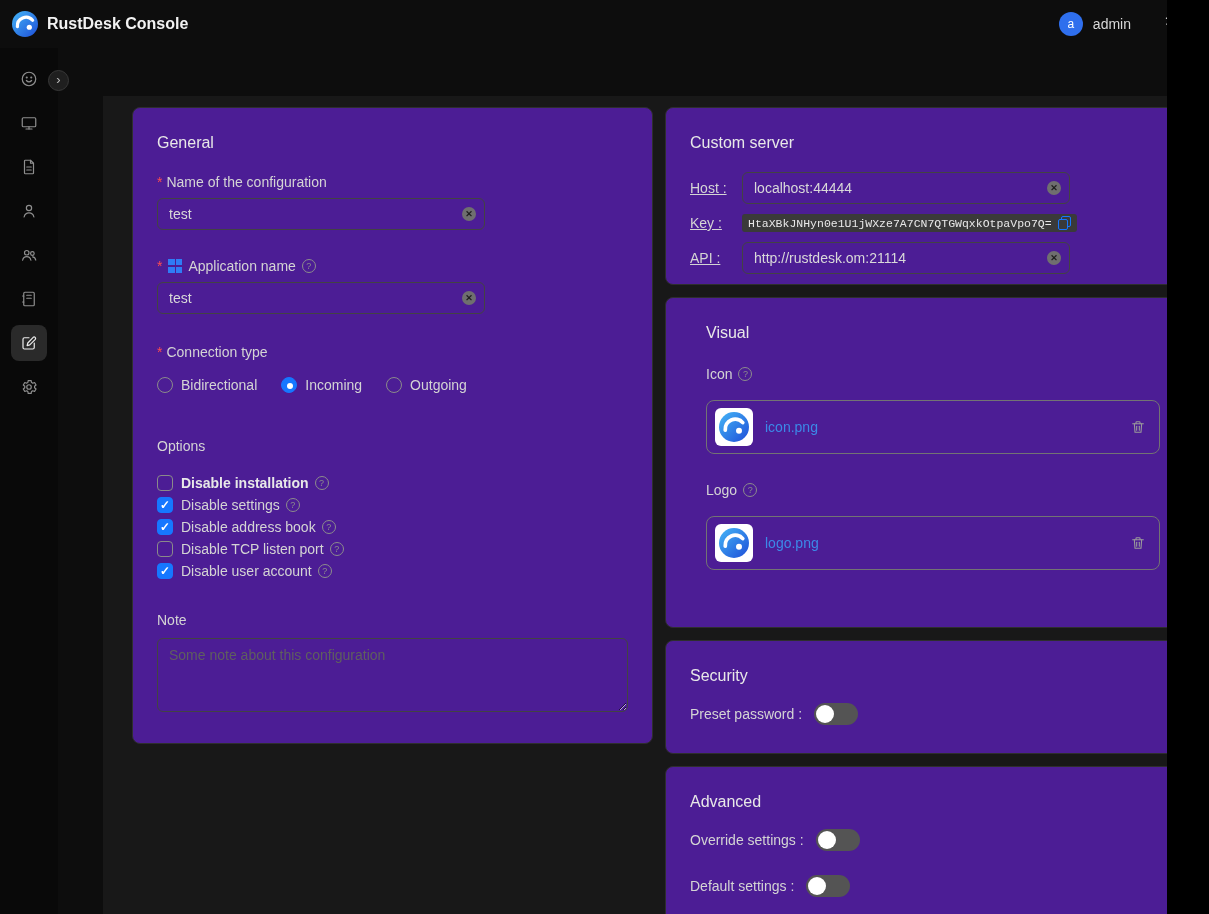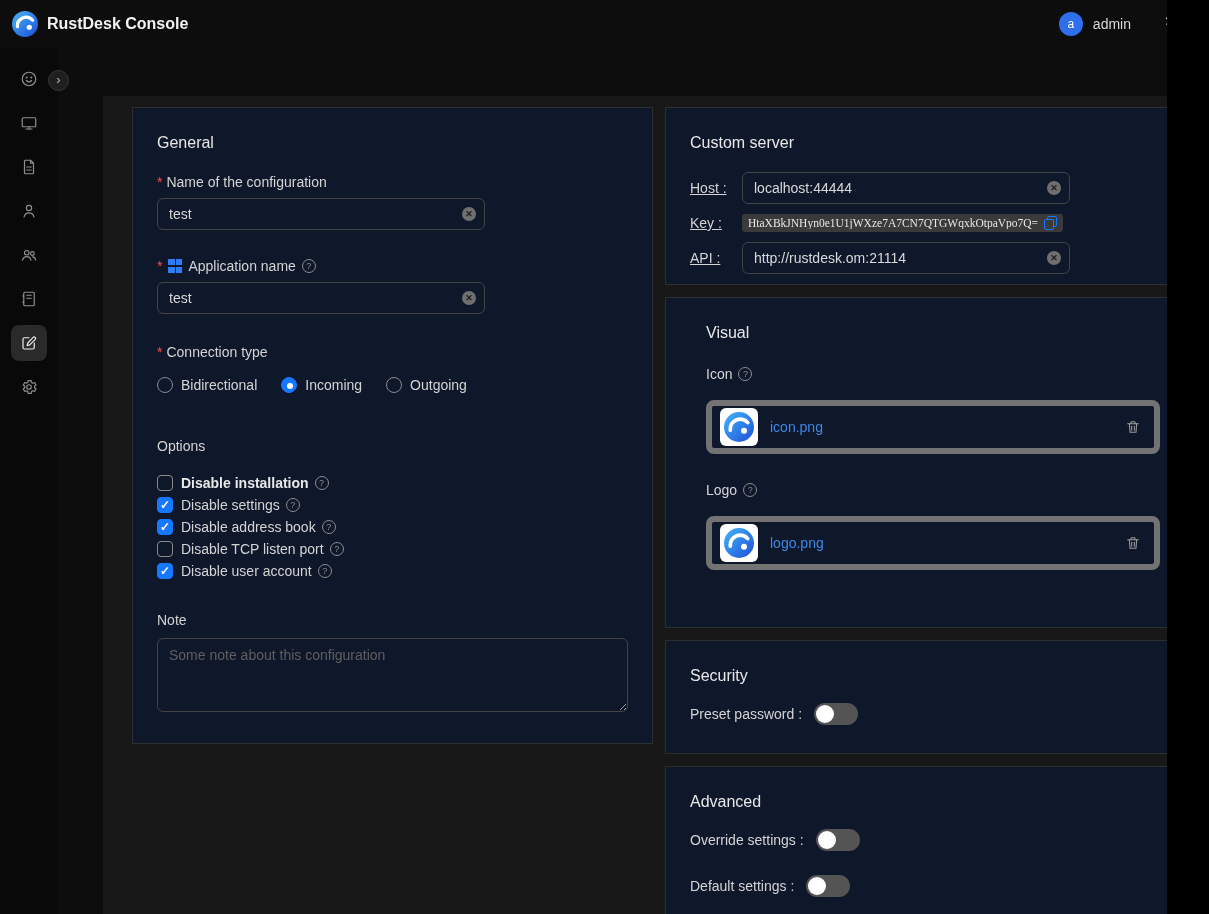--- a/index.html
+++ b/index.html
@@ -20,21 +20,21 @@
   .sidebar { position:absolute; top:48px; left:0; width:58px; bottom:0; background:#090909; display:flex; flex-direction:column; align-items:center; padding-top:9px; z-index:4; }
   .side-item { width:58px; height:44px; display:flex; align-items:center; justify-content:center; cursor:pointer; }
   .side-item .icon-box { width:36px; height:36px; border-radius:8px; display:flex; align-items:center; justify-content:center; color:#8f8f8f; }
   .side-item.active .icon-box { background:#2a2a2a; color:#ededed; }
   .expand-btn { position:absolute; top:70px; left:48px; width:21px; height:21px; border-radius:50%; background:#1f1f1f; border:1px solid #383838; color:#bdbdbd; font-size:13px; line-height:18px; text-align:center; cursor:pointer; z-index:6; }
 
   
   .content-bg { position:absolute; top:96px; left:103px; right:0; bottom:0; background:#181818; }
 
   
-  .card { position:absolute; background:#0f172a; border:1px solid #2e2e2e; border-radius:0; padding:24px; }
+  .card { position:absolute; background:#4c1d95; border:1px solid #2e2e2e; border-radius:8px; padding:24px; }
   .card-title { font-size:16px; font-weight:500; color:#e8e8e8; line-height:22px; }
 
   .card-general  { left:132px; top:107px; width:521px; height:637px; }
   .card-custom   { left:665px; top:107px; width:520px; height:178px; }
   .card-visual   { left:665px; top:297px; width:520px; height:331px;padding-left:40px; }
   .card-security { left:665px; top:640px; width:520px; height:114px; }
   .card-advanced { left:665px; top:766px; width:520px; height:190px; }
 
   
   .form-label { display:flex; align-items:center; font-size:14px; color:#d4d4d4; line-height:20px; }
@@ -60,27 +60,27 @@
   .checkbox.checked { background:#1677ff; border-color:#1677ff; }
   .checkbox.checked::after { content:"✓"; position:absolute; left:2px; top:-1px; color:#fff; font-size:12px; font-weight:700; line-height:16px; }
 
   textarea.note { width:100%; height:74px; background:transparent; border:1px solid #434343; border-radius:6px; color:#d9d9d9; font-size:14px; padding:8px 11px; resize:both; outline:none; font-family:"Liberation Sans", sans-serif; }
   textarea.note::placeholder { color:#5f5f5f; }
 
   
   .srv-row { display:flex; align-items:center; margin-bottom:10px; }
   .srv-label { width:52px; font-size:14px; color:#d4d4d4; flex:0 0 auto;text-decoration:underline; }
   .key-box { display:flex; align-items:center; background:#3a3a3a; border-radius:3px; padding:2px 6px; gap:6px; max-width:352px; }
-  .key-text { font-family:Liberation Serif, serif; font-size:11.5px; color:#e8e8e8; white-space:nowrap; overflow:hidden; }
+  .key-text { font-family:Liberation Mono, monospace; font-size:11.5px; color:#e8e8e8; white-space:nowrap; overflow:hidden; }
   .copy-icon { position:relative; width:13px; height:14px; flex:0 0 auto; cursor:pointer; }
   .copy-icon::before { content:""; position:absolute; right:0; top:0; width:8px; height:9px; border:1.5px solid #1677ff; border-radius:2px; }
   .copy-icon::after { content:""; position:absolute; left:0; bottom:0; width:8px; height:9px; border:1.5px solid #1677ff; border-radius:2px; background:#3a3a3a; }
 
   
-  .upload-box { width:100%; height:54px; border:6px solid #737373; border-radius:8px; display:flex; align-items:center; padding:7px 12px 7px 8px; }
+  .upload-box { width:100%; height:54px; border:1px solid #737373; border-radius:8px; display:flex; align-items:center; padding:7px 12px 7px 8px; }
   .thumb { width:38px; height:38px; border-radius:6px; background:#fff; display:flex; align-items:center; justify-content:center; flex:0 0 auto; }
   .file-link { margin-left:12px; font-size:14px; color:#3c89e8; text-decoration:none; cursor:pointer; }
   .trash { margin-left:auto; width:18px; height:18px; color:#9b9b9b; cursor:pointer; display:flex; align-items:center; justify-content:center; }
 
   
   .toggle-row { display:flex; align-items:center; }
   .toggle-label { font-size:14px; color:#d4d4d4; }
   .switch { margin-left:12px; width:44px; height:22px; border-radius:11px; background:#545454; position:relative; cursor:pointer; flex:0 0 auto; }
   .switch::after { content:""; position:absolute; left:2px; top:2px; width:18px; height:18px; border-radius:50%; background:#fff; }
 

